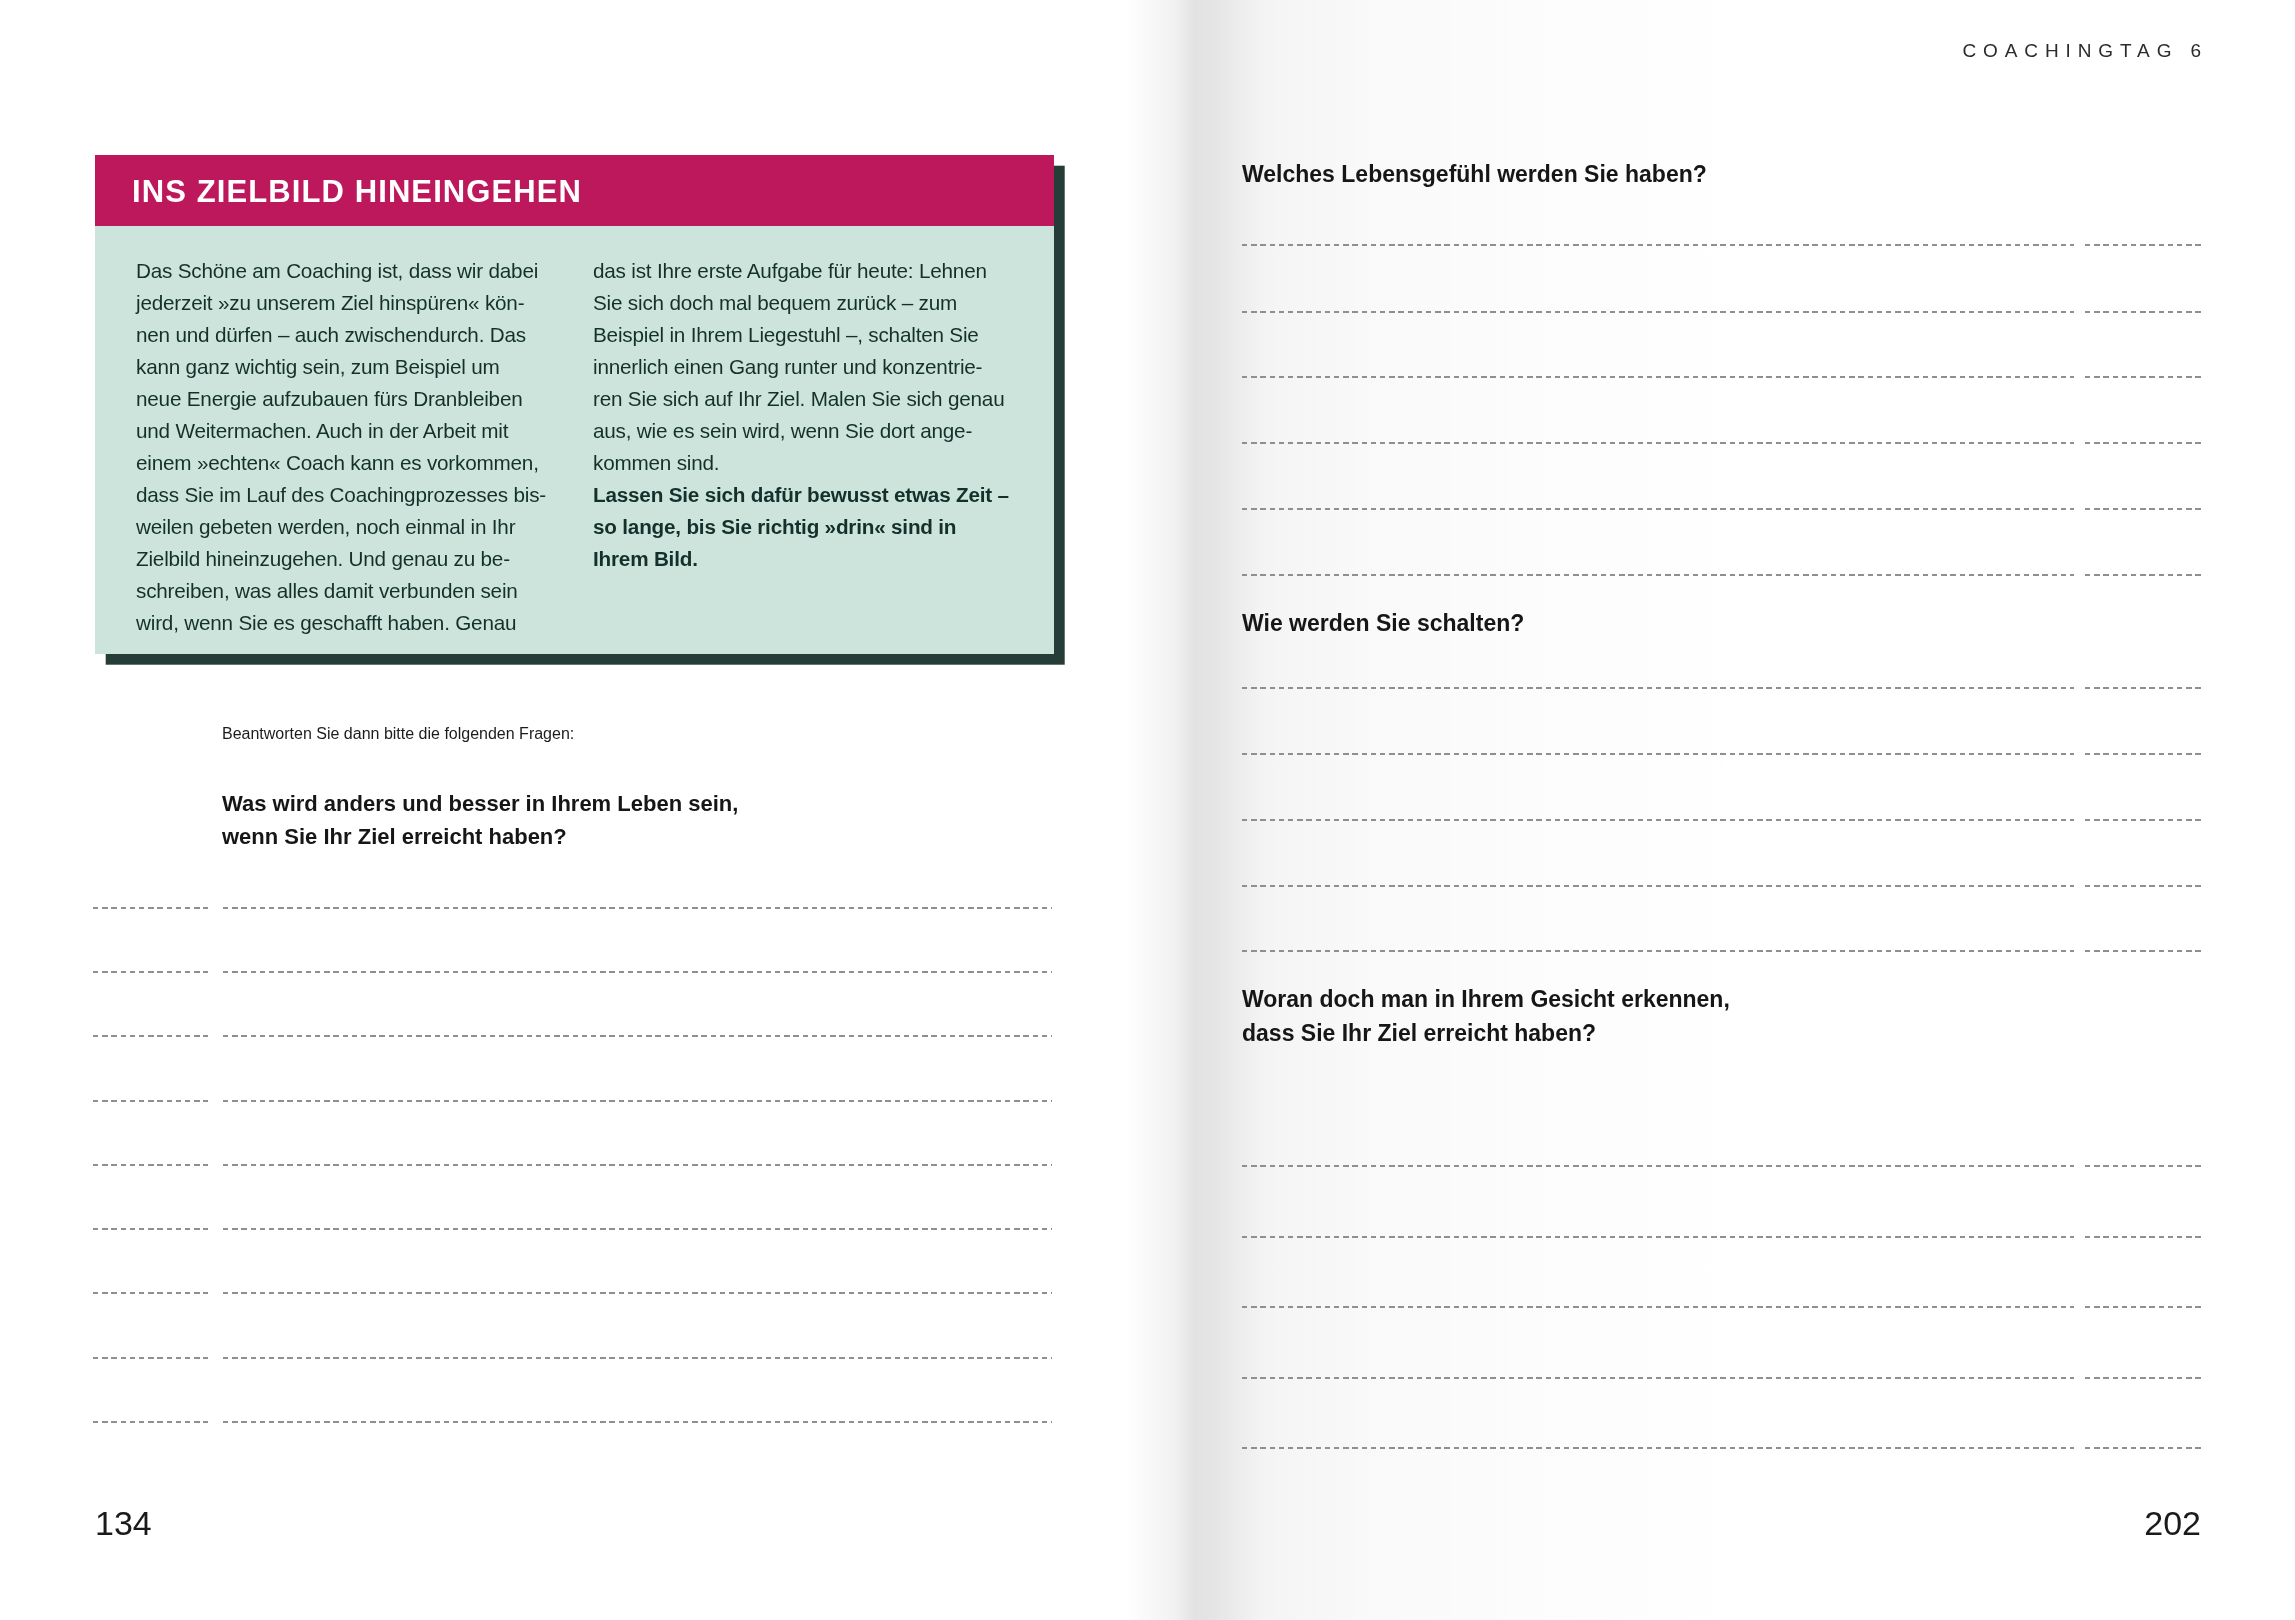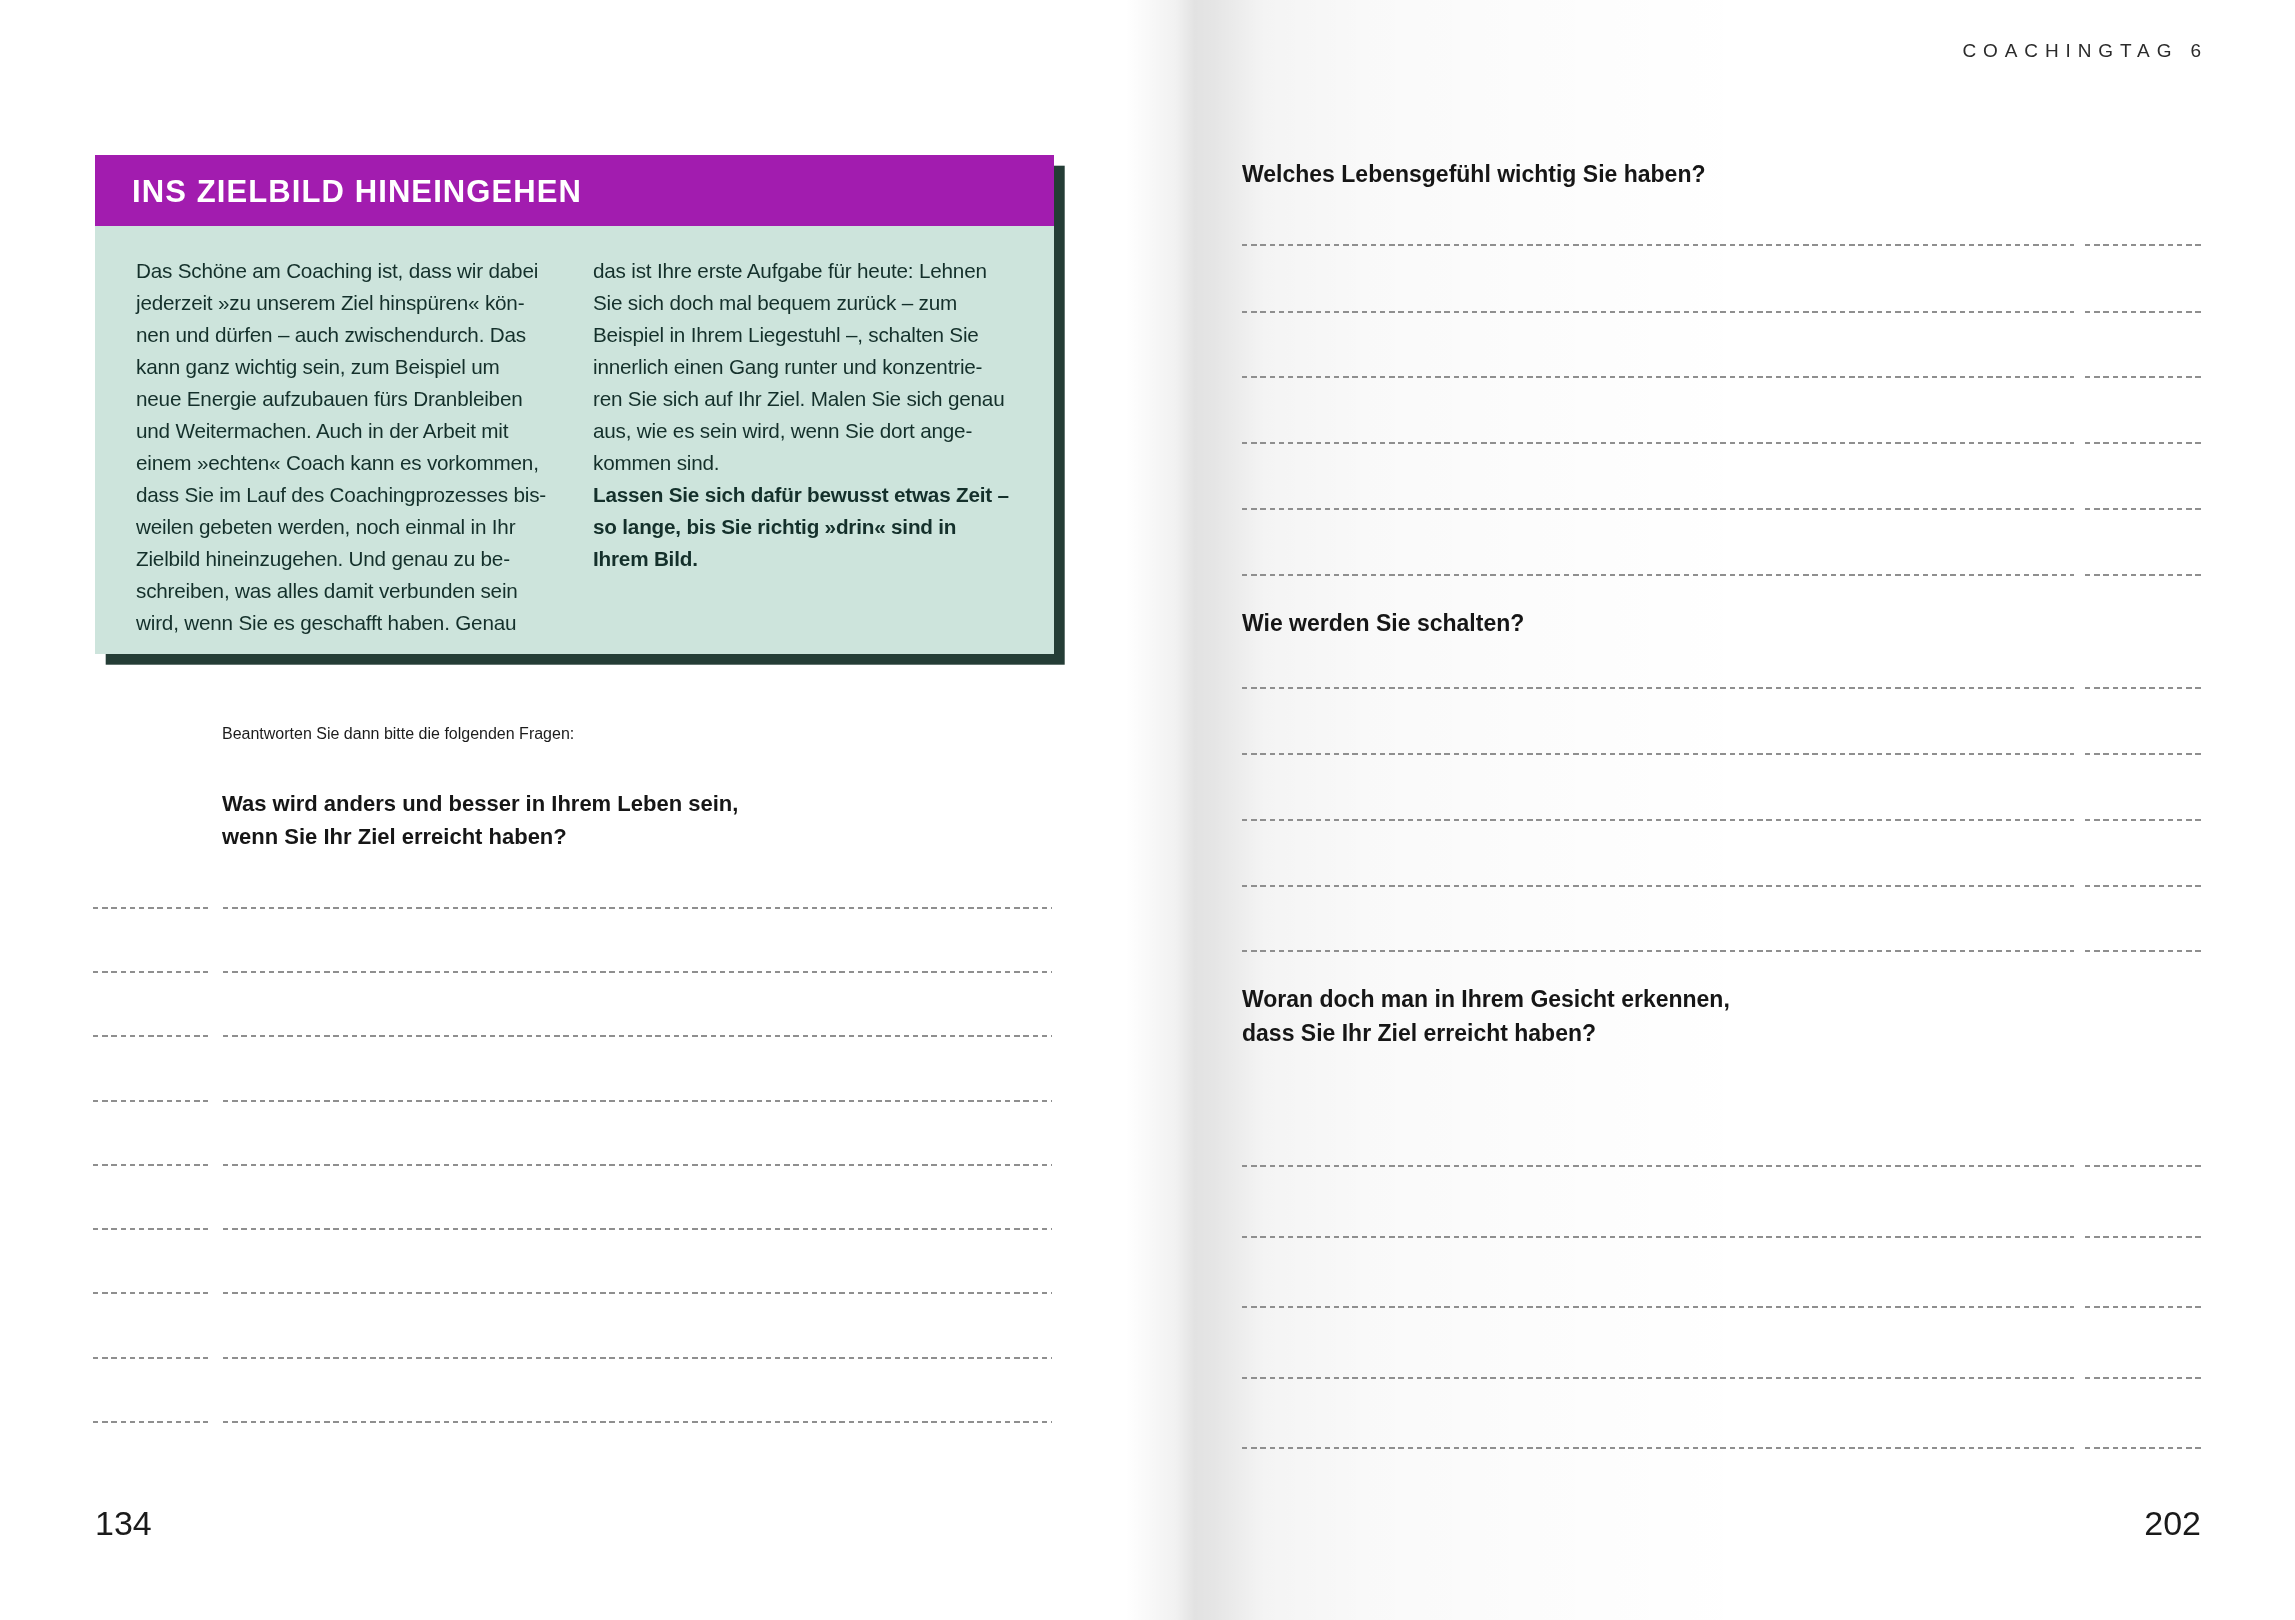--- a/index.html
+++ b/index.html
@@ -24,21 +24,21 @@
     pointer-events:none;
   }
   
   .infobox{
     position:absolute;left:95px;top:155px;width:959px;height:499px;
     background:#cde4dc;
     box-shadow:10.7px 10.7px 0 #243d36;
   }
   .infobox .bar{
     position:absolute;left:0;top:0;width:100%;height:71px;
-    background:#a21caf;
+    background:#be185d;
   }
   .infobox .bar h1{
     margin:0;padding:0 0 0 37px;
     line-height:73px;font-size:31px;font-weight:bold;
     letter-spacing:1.1px;color:#ffffff;
   }
   .col{
     position:absolute;top:100px;
     font-size:20.7px;line-height:32px;color:#14302b;
     white-space:pre;letter-spacing:-0.2px;
@@ -141,21 +141,21 @@
       <div class="dline" style="left: 223px; top: 1421px; width: 829px;"></div>
     </div>
 
   <div class="pagenum pn-left">134</div>
 </div>
 
 <div>
 
   <div class="running-head">COACHINGTAG 6</div>
 
-  <div class="rquestion rq0">Welches Lebensgefühl wichtig Sie haben?</div>
+  <div class="rquestion rq0">Welches Lebensgefühl werden Sie haben?</div>
   <div class="linelayer">
       <div class="dline" style="left: 1242px; top: 244px; width: 832px;"></div>
       <div class="dline" style="left: 2085px; top: 244px; width: 116px;"></div>
       <div class="dline" style="left: 1242px; top: 311px; width: 832px;"></div>
       <div class="dline" style="left: 2085px; top: 311px; width: 116px;"></div>
       <div class="dline" style="left: 1242px; top: 376px; width: 832px;"></div>
       <div class="dline" style="left: 2085px; top: 376px; width: 116px;"></div>
       <div class="dline" style="left: 1242px; top: 442px; width: 832px;"></div>
       <div class="dline" style="left: 2085px; top: 442px; width: 116px;"></div>
       <div class="dline" style="left: 1242px; top: 508px; width: 832px;"></div>

